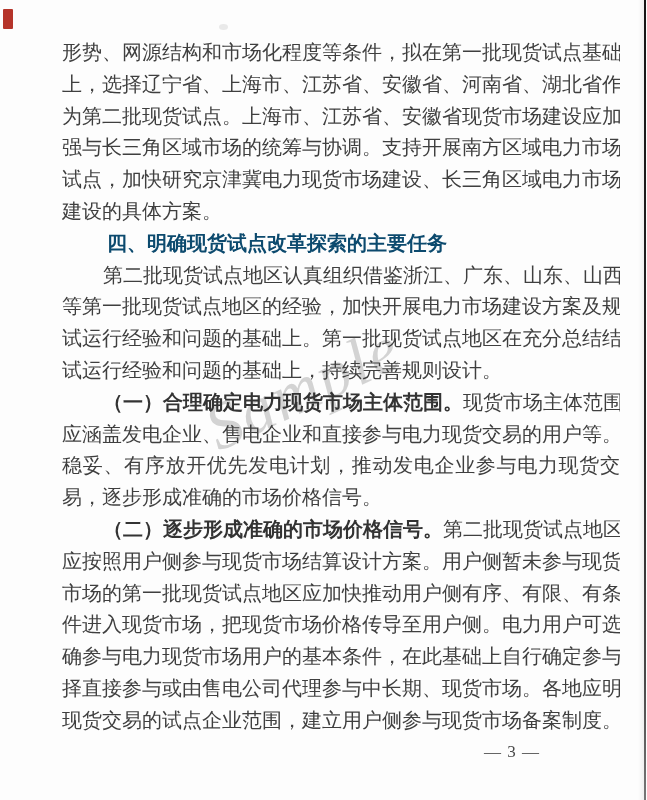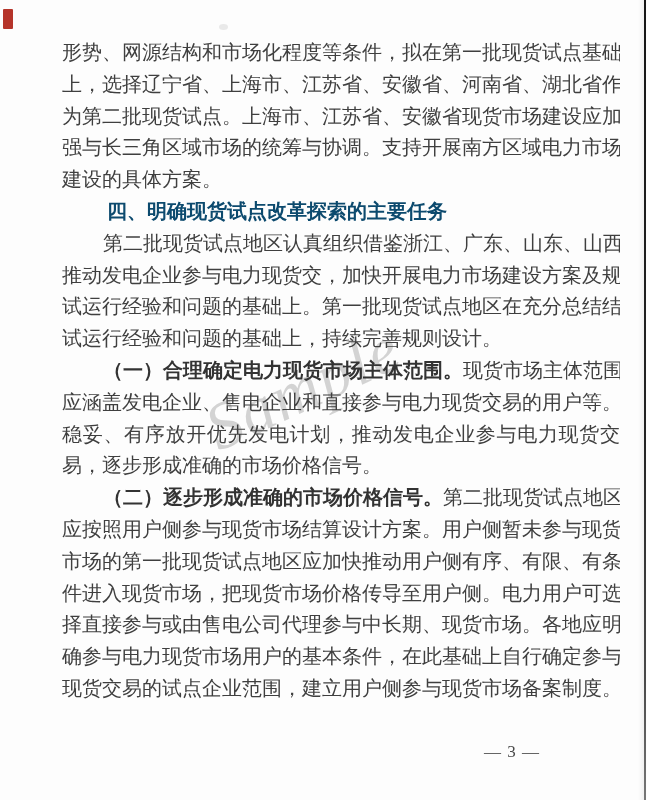--- a/index.html
+++ b/index.html
@@ -124,36 +124,37 @@
   <div class="red-mark"></div>
   <div class="smudge"></div>
 
   <div class="watermark">Sample</div>
 
   <div class="text-block">
     <div class="ln">形势、网源结构和市场化程度等条件，拟在第一批现货试点基础</div>
     <div class="ln">上，选择辽宁省、上海市、江苏省、安徽省、河南省、湖北省作</div>
     <div class="ln">为第二批现货试点。上海市、江苏省、安徽省现货市场建设应加</div>
     <div class="ln">强与长三角区域市场的统筹与协调。支持开展南方区域电力市场</div>
+    <div class="ln">试点，加快研究京津冀电力现货市场建设、长三角区域电力市场</div>
     <div class="ln short">建设的具体方案。</div>
     <div class="ln short heading">四、明确现货试点改革探索的主要任务</div>
     <div class="ln indent">第二批现货试点地区认真组织借鉴浙江、广东、山东、山西</div>
-    <div class="ln">推动发电企业参与电力现货交，加快开展电力市场建设方案及规</div>
+    <div class="ln">等第一批现货试点地区的经验，加快开展电力市场建设方案及规</div>
     <div class="ln">试运行经验和问题的基础上。第一批现货试点地区在充分总结结算</div>
     <div class="ln short">试运行经验和问题的基础上，持续完善规则设计。</div>
     <div class="ln indent"><span class="lead-bold">（一）合理确定电力现货市场主体范围。</span><span>现货市场主体范围</span></div>
     <div class="ln">应涵盖发电企业、售电企业和直接参与电力现货交易的用户等。</div>
     <div class="ln">稳妥、有序放开优先发电计划，推动发电企业参与电力现货交</div>
     <div class="ln short">易，逐步形成准确的市场价格信号。</div>
     <div class="ln indent"><span class="lead-bold">（二）逐步形成准确的市场价格信号。</span><span>第二批现货试点地区</span></div>
     <div class="ln">应按照用户侧参与现货市场结算设计方案。用户侧暂未参与现货</div>
     <div class="ln">市场的第一批现货试点地区应加快推动用户侧有序、有限、有条</div>
     <div class="ln">件进入现货市场，把现货市场价格传导至用户侧。电力用户可选</div>
+    <div class="ln">确参与电力现货市场用户的基本条件，在此基础上自行确定参与</div>
     <div class="ln">择直接参与或由售电公司代理参与中长期、现货市场。各地应明</div>
-    <div class="ln">确参与电力现货市场用户的基本条件，在此基础上自行确定参与</div>
     <div class="ln">现货交易的试点企业范围，建立用户侧参与现货市场备案制度。</div>
   </div>
 
   <div class="page-number">— 3 —</div>
 
   <div class="edge-shade"></div>
   <div class="edge-line"></div>
 
 </div>
 

